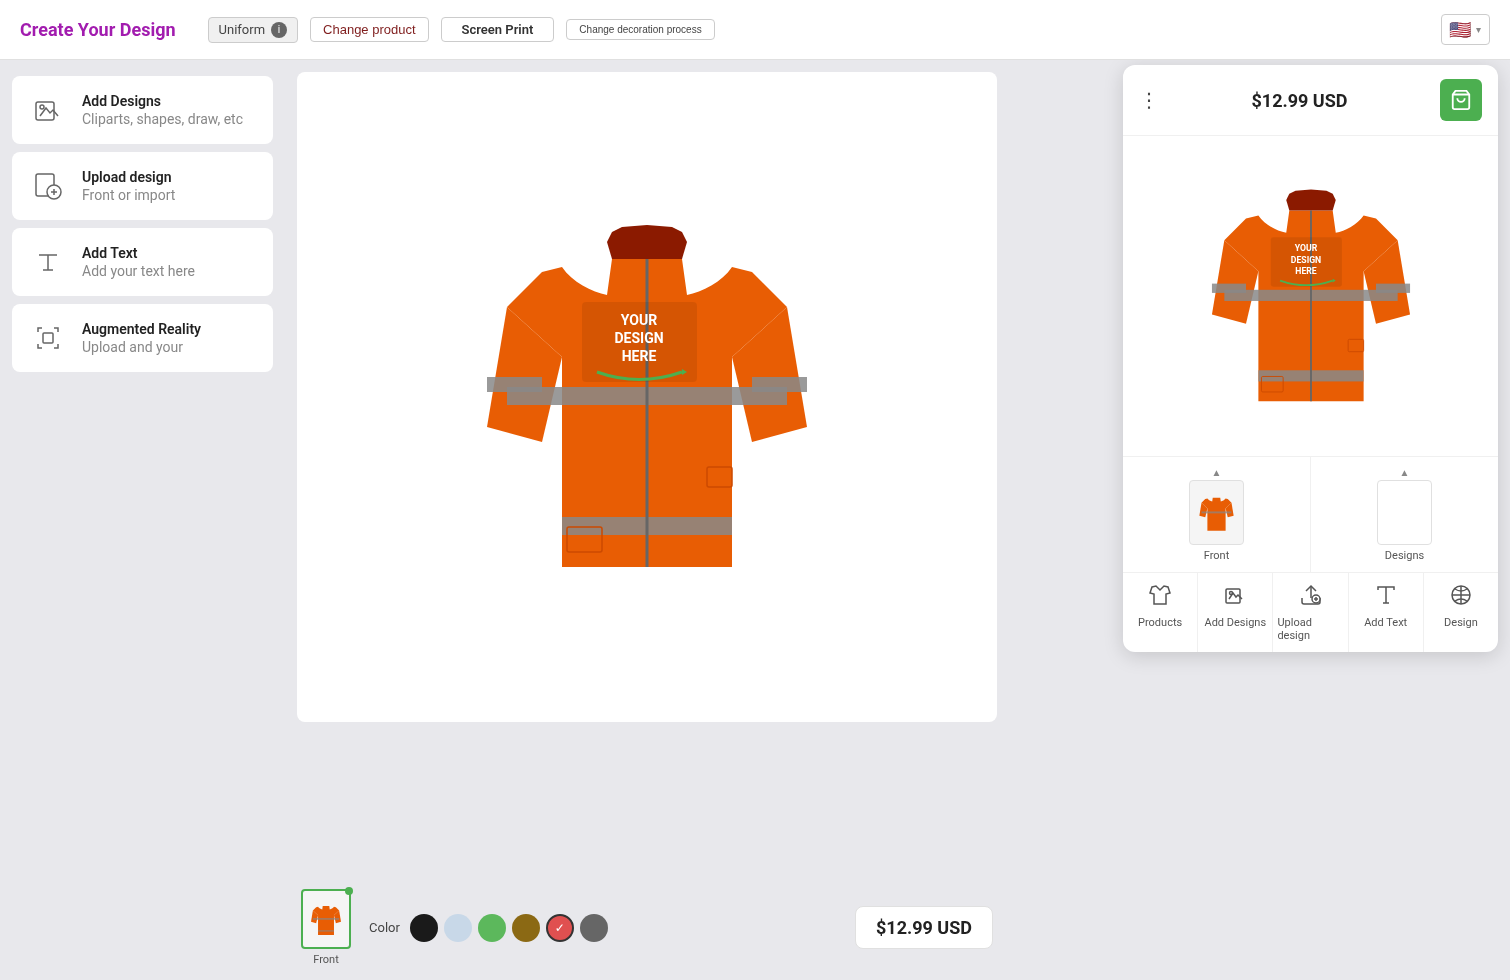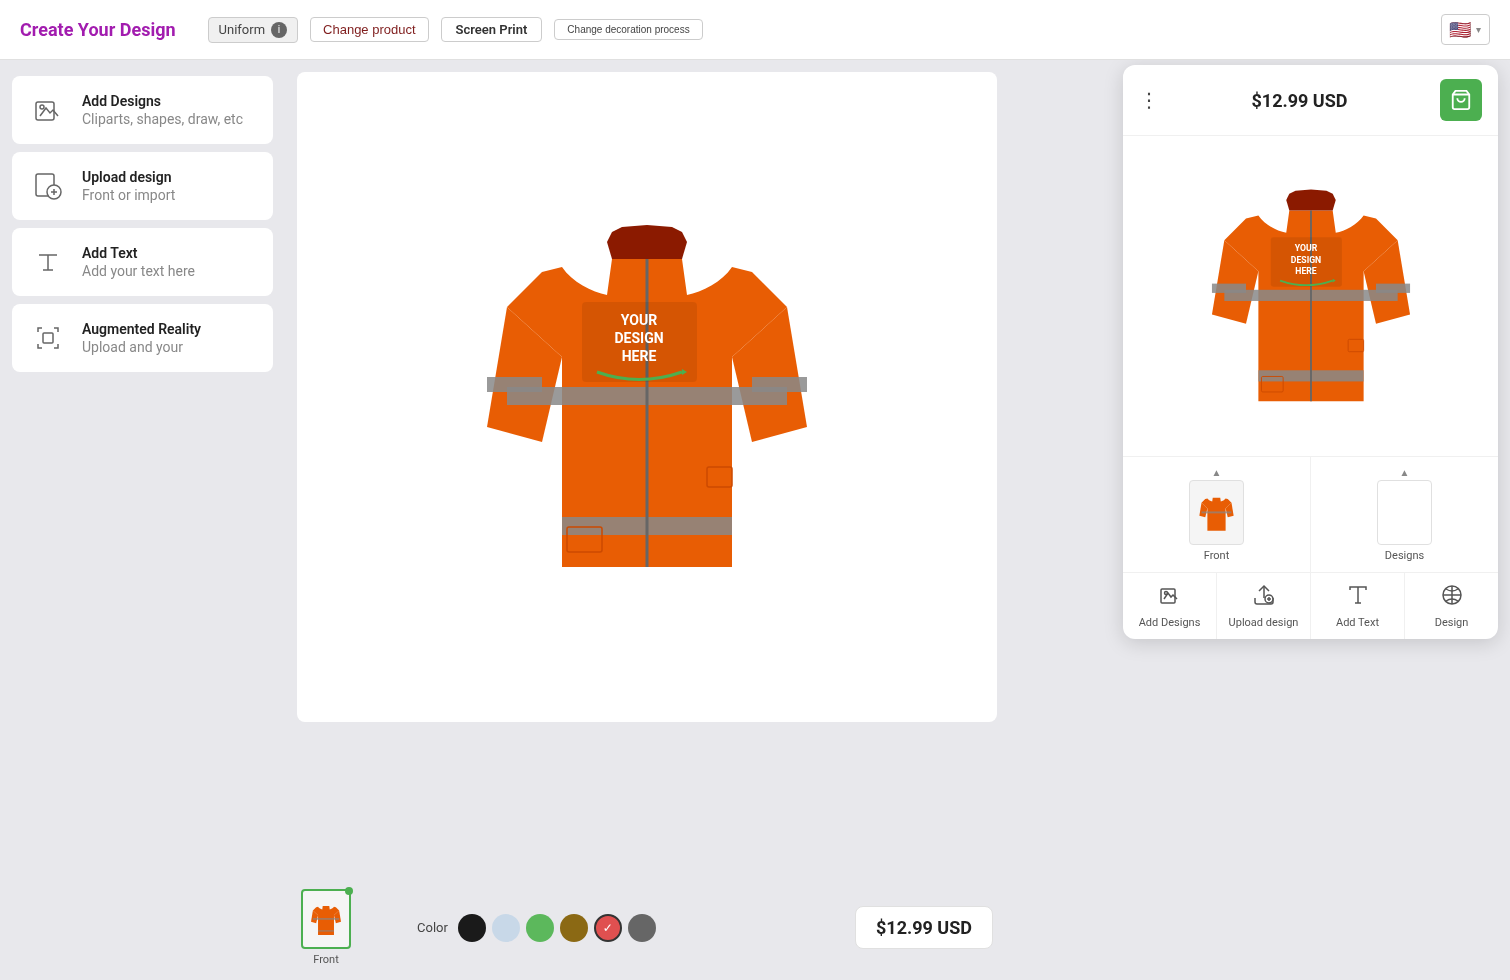--- a/index.html
+++ b/index.html
@@ -59,21 +59,21 @@
       border-radius: 4px;
       padding: 4px 12px;
       font-size: 13px;
       color: #7f1d1d;
       cursor: pointer;
     }
     .badge-screen-print {
       background: #fff;
       border: 1px solid #ccc;
       border-radius: 4px;
-      padding: 4px 14px;
+      padding: 4px 20px;
       font-size: 13px;
       color: #333;
       font-weight: 600;
     }
     .btn-change-decoration {
       background: #fff;
       border: 1px solid #ccc;
       border-radius: 4px;
       padding: 4px 12px;
       font-size: 10px;
@@ -187,21 +187,21 @@
       border-radius: 50%;
       background: #4CAF50;
       position: absolute;
       top: -4px; right: -4px;
     }
     .view-label {
       font-size: 11px;
       color: #555;
     }
     .color-section { display: flex; align-items: center; gap: 10px; }
-    .color-label { font-size: 13px; color: #444; margin-left: 48px; }
+    .color-label { font-size: 13px; color: #444; }
     .color-swatches { display: flex; gap: 6px; }
     .color-swatch {
       width: 28px; height: 28px;
       border-radius: 50%;
       cursor: pointer;
       border: 2px solid transparent;
       position: relative;
     }
     .color-swatch.selected { border-color: #333; }
     .color-swatch.selected::after {
@@ -550,20 +550,28 @@
         
       </div>
       <span class="panel-view-label">Designs</span>
     </div>
   </div>
 
   <div class="panel-bottom-nav">
     <div class="panel-nav-item">
       <div class="panel-nav-icon">
         <svg width="24" height="24" viewBox="0 0 24 24" fill="none" stroke="#555" stroke-width="1.5">
+          <path d="M4 4 L8 3 L12 7 L16 3 L20 4 L22 10 L18 11 L18 21 L6 21 L6 11 L2 10 Z"></path>
+        </svg>
+      </div>
+      <span class="panel-nav-label">Products</span>
+    </div>
+    <div class="panel-nav-item">
+      <div class="panel-nav-icon">
+        <svg width="24" height="24" viewBox="0 0 24 24" fill="none" stroke="#555" stroke-width="1.5">
           <rect x="3" y="6" width="14" height="14" rx="1"></rect>
           <path d="M6 16 L10 10 L13 14 L15 12 L19 16"></path>
           <circle cx="8" cy="10" r="1.5"></circle>
         </svg>
       </div>
       <span class="panel-nav-label">Add Designs</span>
     </div>
     <div class="panel-nav-item">
       <div class="panel-nav-icon">
         <svg width="24" height="24" viewBox="0 0 24 24" fill="none" stroke="#555" stroke-width="1.5">

